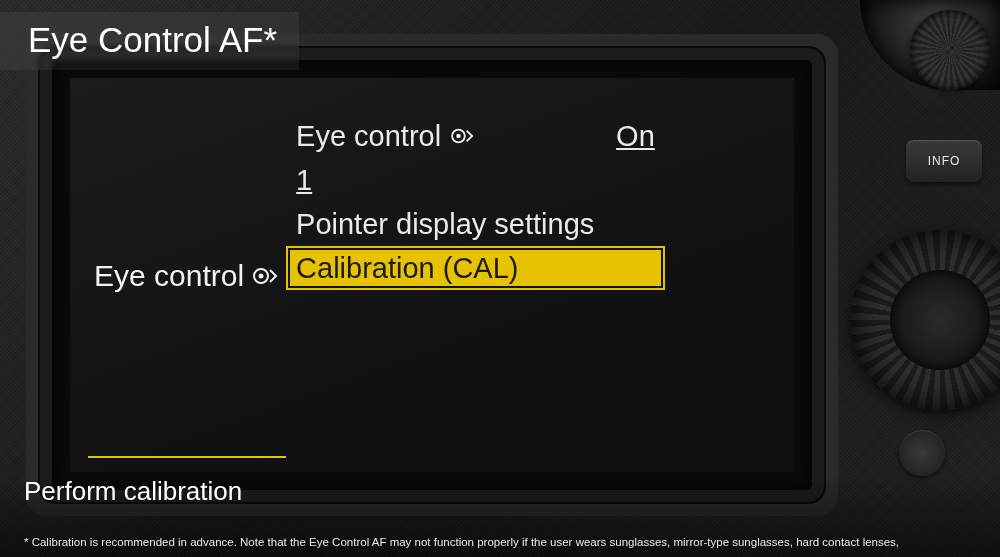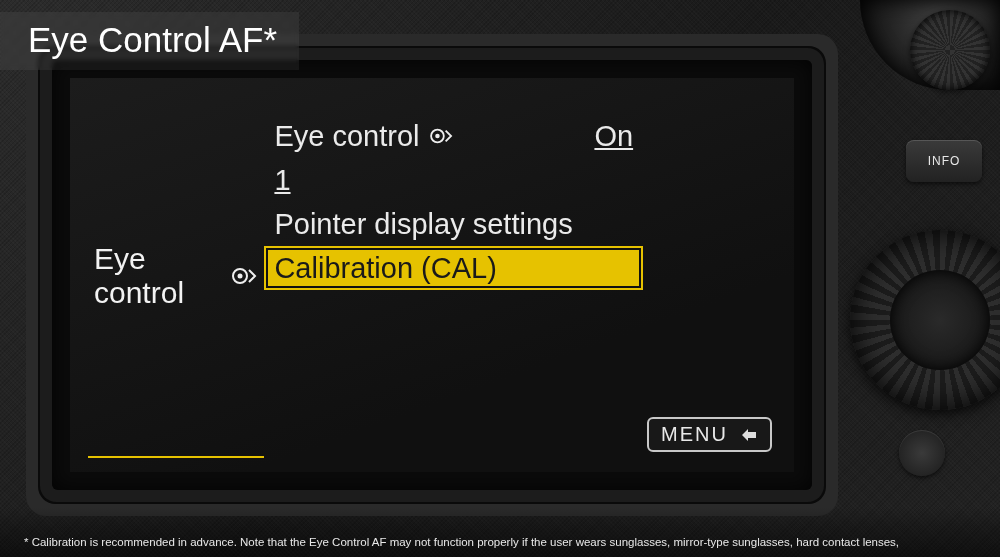--- a/index.html
+++ b/index.html
@@ -193,33 +193,24 @@
       </div>
 
       <div class="menu-row selected">
         <span class="label">
           <span>Calibration (CAL)</span>
         </span>
         <span class="value"></span>
       </div>
     </div>
 
-    <div class="menu-footer">
-      <div class="menu-btn">
-        <span>MENU</span>
-        <span class="back-icon">
-          <svg width="22" height="18" viewBox="0 0 22 18">
-            <path d="M6 9 L12 3 L12 6 L20 6 L20 12 L12 12 L12 15 Z" fill="#ddd"></path>
-          </svg>
-        </span>
-      </div>
-    </div>
 
   </div>
 </div>
 
 <div class="banner-top">
   <span>Eye Control AF*</span>
 </div>
 
 <div class="bottom-overlay">
+  <div class="bottom-title">Perform calibration</div>
   <div class="footnote">* Calibration is recommended in advance. Note that the Eye Control AF may not function properly if the user wears sunglasses, mirror-type sunglasses, hard contact lenses,</div>
 </div>
 
 </body></html>

